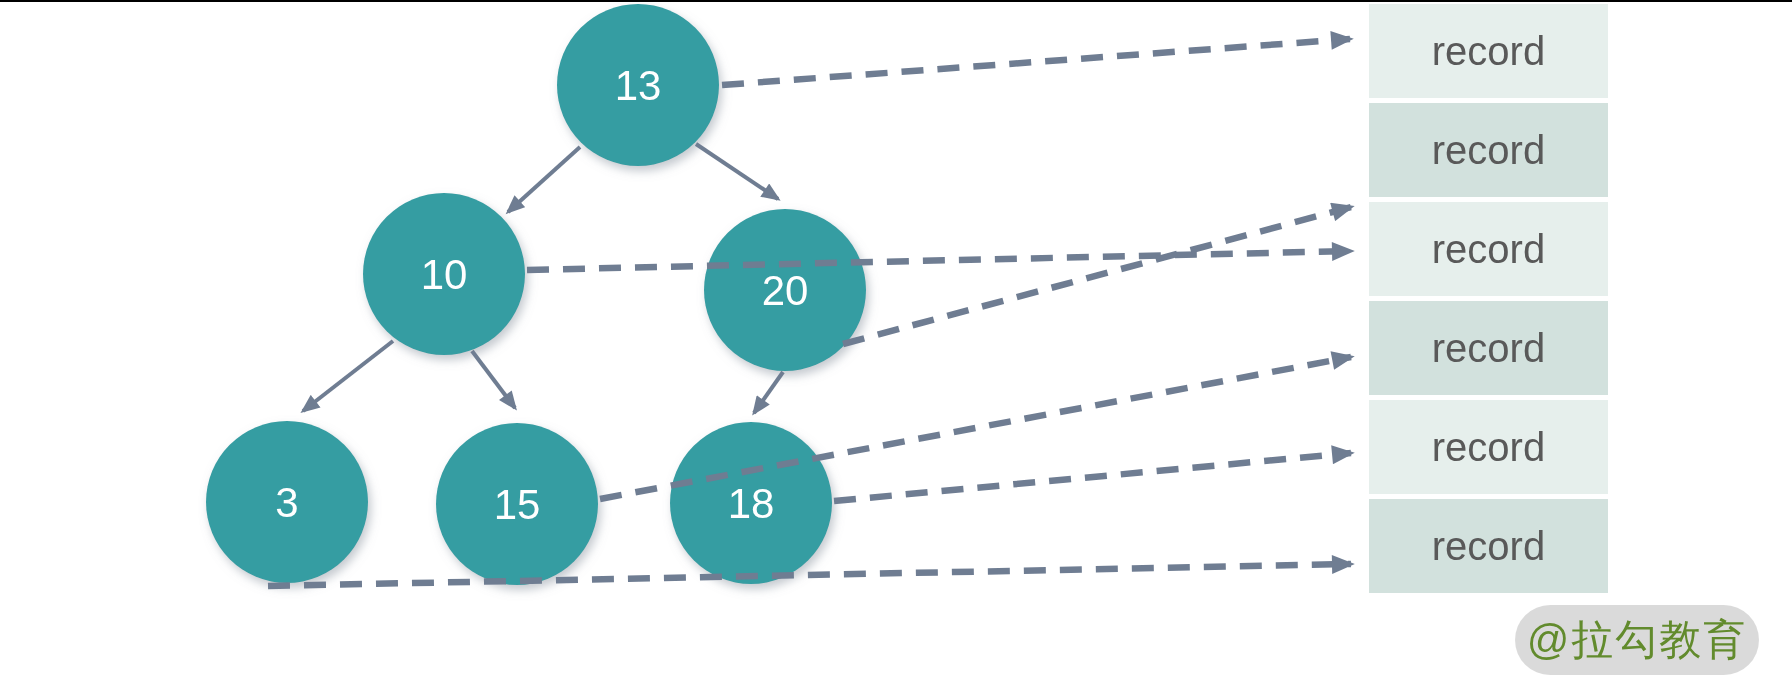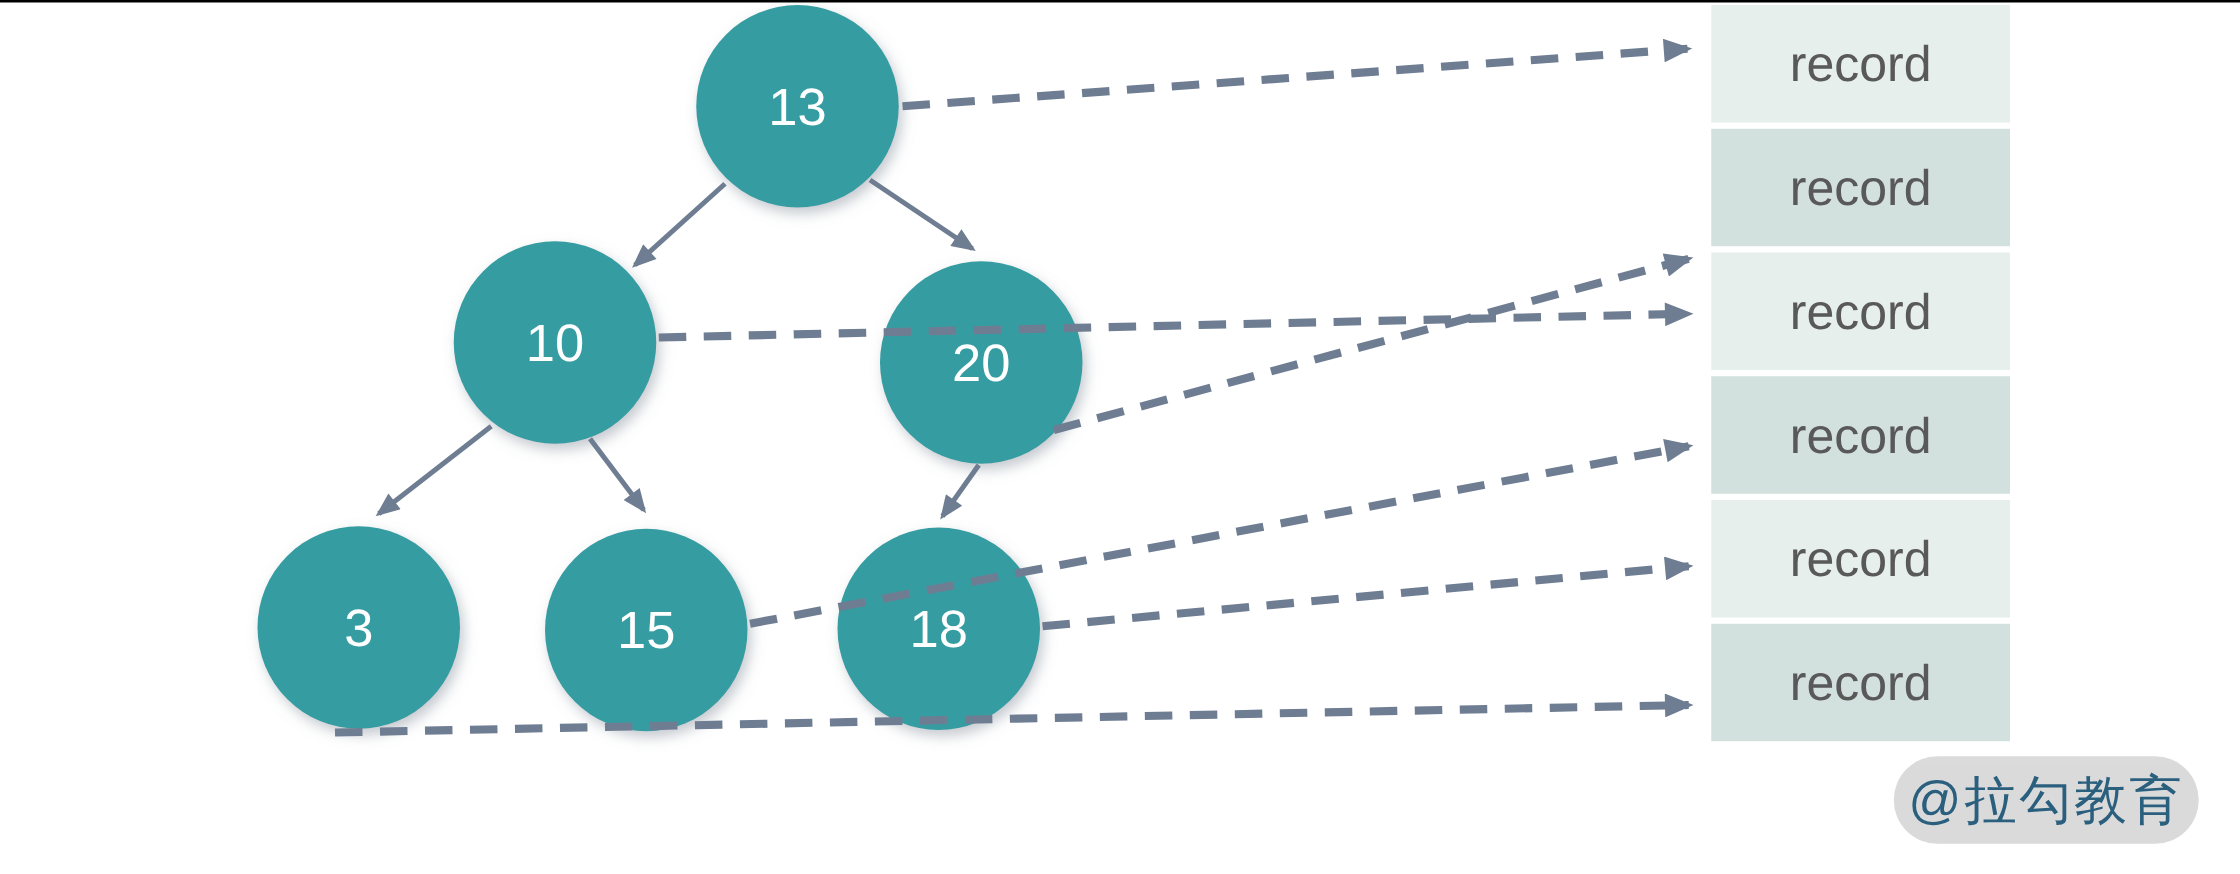--- a/index.html
+++ b/index.html
@@ -115,15 +115,15 @@
         <rect x="1369" y="301" width="239" height="94" fill="#D2E1DD"></rect>
         <text x="1488.5" y="348" fill="#595959" text-anchor="middle" dy="0.35em" class="record-label">record</text>
         <rect x="1369" y="400" width="239" height="94" fill="#E6EFEC"></rect>
         <text x="1488.5" y="447" fill="#595959" text-anchor="middle" dy="0.35em" class="record-label">record</text>
         <rect x="1369" y="499" width="239" height="94" fill="#D2E1DD"></rect>
         <text x="1488.5" y="546" fill="#595959" text-anchor="middle" dy="0.35em" class="record-label">record</text>
       </g>
   </svg>
 
   <div class="watermark" style="background: rgb(217, 217, 217);">
-    <span style="color: #0c4a6e;">@拉勾教育</span>
+    <span style="color: #4d7c0f;">@拉勾教育</span>
   </div>
 </div>
 
 </body></html>

